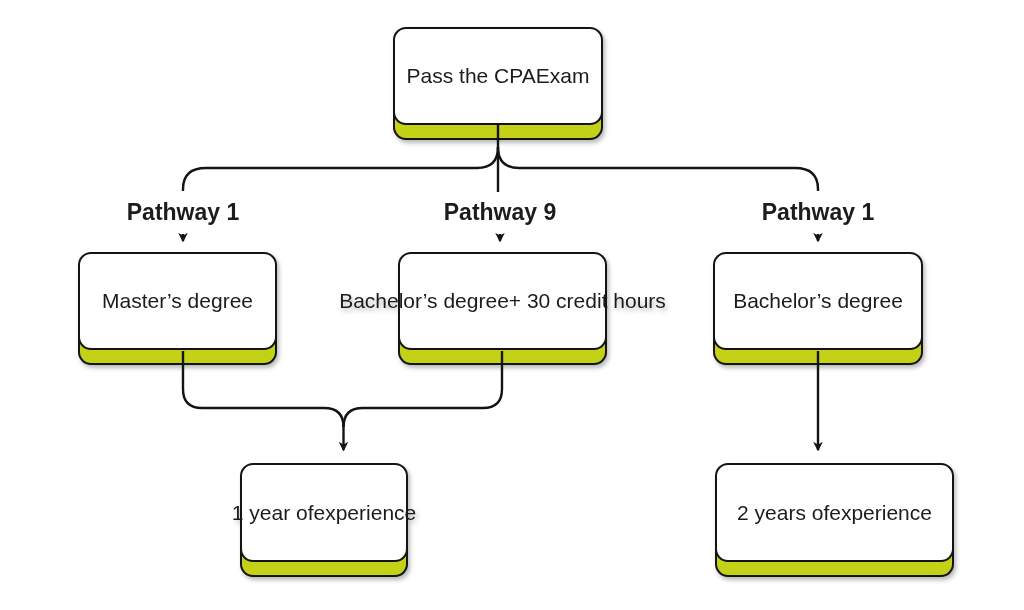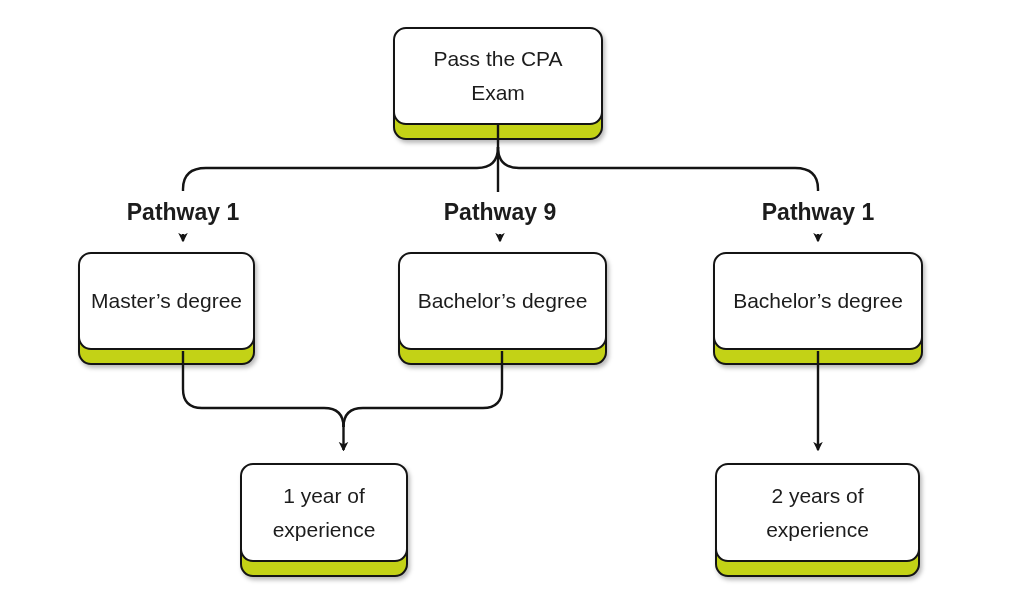--- a/index.html
+++ b/index.html
@@ -33,36 +33,35 @@
     border: 2px solid var(--line);
     border-radius: 13px;
   }
   .card .face {
     position: absolute;
     left: 0; right: 0; top: 0; bottom: 15px;
     background: var(--node_fill);
     border: 2px solid var(--line);
     border-radius: 13px;
     display: flex;
-    flex-direction: column;
     align-items: center;
     justify-content: center;
     text-align: center;
     font-size: 21px;
     line-height: 34px;
     color: var(--text);
     white-space: nowrap;
   }
 
   #card-exam       { left: 393px; top: 27px;  width: 210px; height: 113px; }
-  #card-masters    { left: 78px;  top: 252px; width: 177px; height: 113px; }
+  #card-masters    { left: 78px;  top: 252px; width: 199px; height: 113px; }
   #card-bachelor30 { left: 398px; top: 252px; width: 209px; height: 113px; }
   #card-bachelor   { left: 713px; top: 252px; width: 210px; height: 113px; }
   #card-exp1       { left: 240px; top: 463px; width: 168px; height: 114px; }
-  #card-exp2       { left: 715px; top: 463px; width: 205px; height: 114px; }
+  #card-exp2       { left: 715px; top: 463px; width: 239px; height: 114px; }
 
   .pathway-label {
     position: absolute;
     top: 199px;
     transform: translateX(-50%);
     font-size: 23px;
     font-weight: bold;
     color: var(--text);
     white-space: nowrap;
   }
@@ -104,20 +103,21 @@
     <div class="tray"></div>
     <div class="face">
       <span>Master’s degree</span>
     </div>
   </div>
 
   <div class="card" id="card-bachelor30">
     <div class="tray"></div>
     <div class="face">
       <span>Bachelor’s degree</span>
+      <span>+ 30 credit hours</span>
     </div>
   </div>
 
   <div class="card" id="card-bachelor">
     <div class="tray"></div>
     <div class="face">
       <span>Bachelor’s degree</span>
     </div>
   </div>
 

